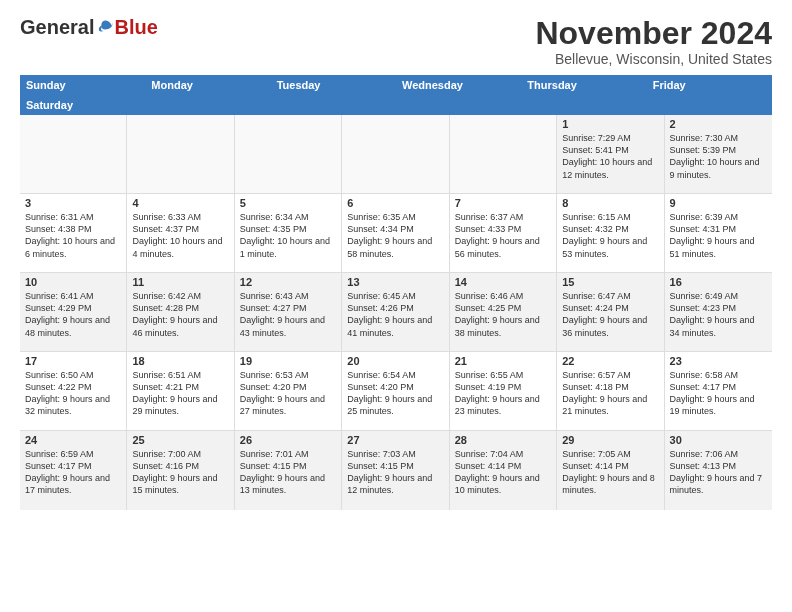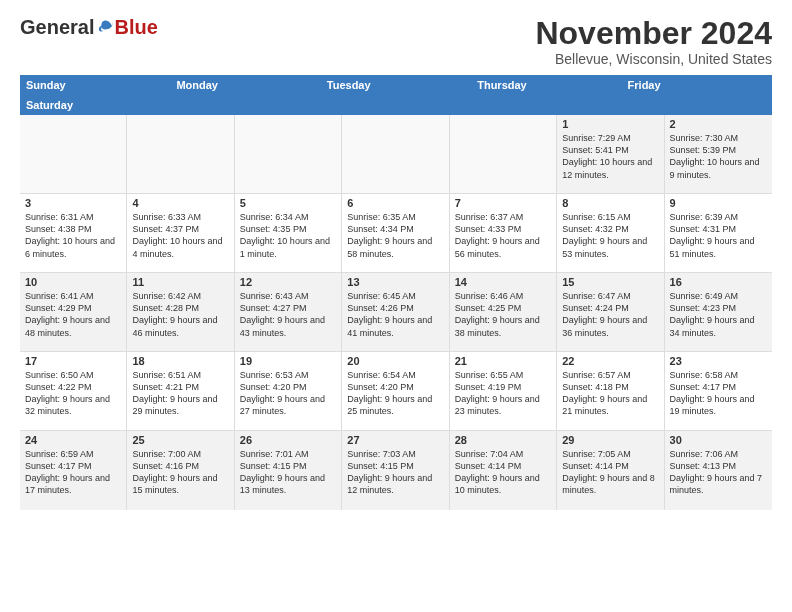--- a/index.html
+++ b/index.html
@@ -55,21 +55,21 @@
       font-size: 14px;
       color: #555;
     }
     .calendar {
       flex: 1;
       display: flex;
       flex-direction: column;
     }
     .cal-header {
       display: grid;
-      grid-template-columns: repeat(5, 1fr);
+      grid-template-columns: repeat(6, 1fr);
       background: #3a7abf;
       color: #fff;
       font-size: 11px;
       font-weight: bold;
     }
     .cal-header-cell {
       padding: 4px 6px;
       text-align: left;
     }
     .cal-body {
@@ -126,20 +126,21 @@
       <div class="month-title">November 2024</div>
       <div class="location">Bellevue, Wisconsin, United States</div>
     </div>
   </div>
 
   <div class="calendar">
     <div class="cal-header">
       <div class="cal-header-cell">Sunday</div>
       <div class="cal-header-cell">Monday</div>
       <div class="cal-header-cell">Tuesday</div>
+      <div class="cal-header-cell">Wednesday</div>
       <div class="cal-header-cell">Thursday</div>
       <div class="cal-header-cell">Friday</div>
       <div class="cal-header-cell">Saturday</div>
     </div>
     <div class="cal-body" id="cal-body">
     <div class="cal-row">
           <div class="cal-cell empty"></div>
           <div class="cal-cell empty"></div>
           <div class="cal-cell empty"></div>
           <div class="cal-cell empty"></div>

